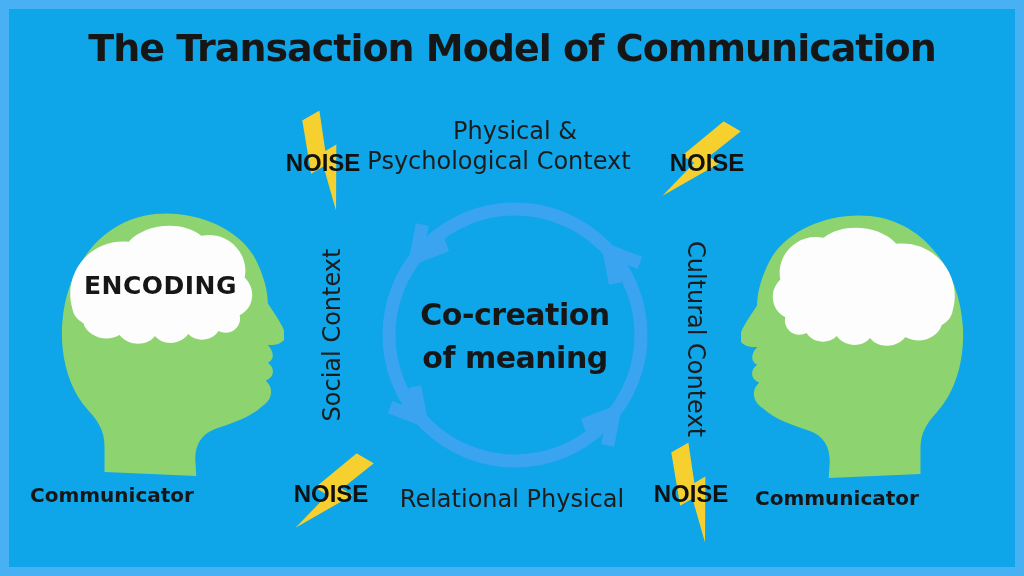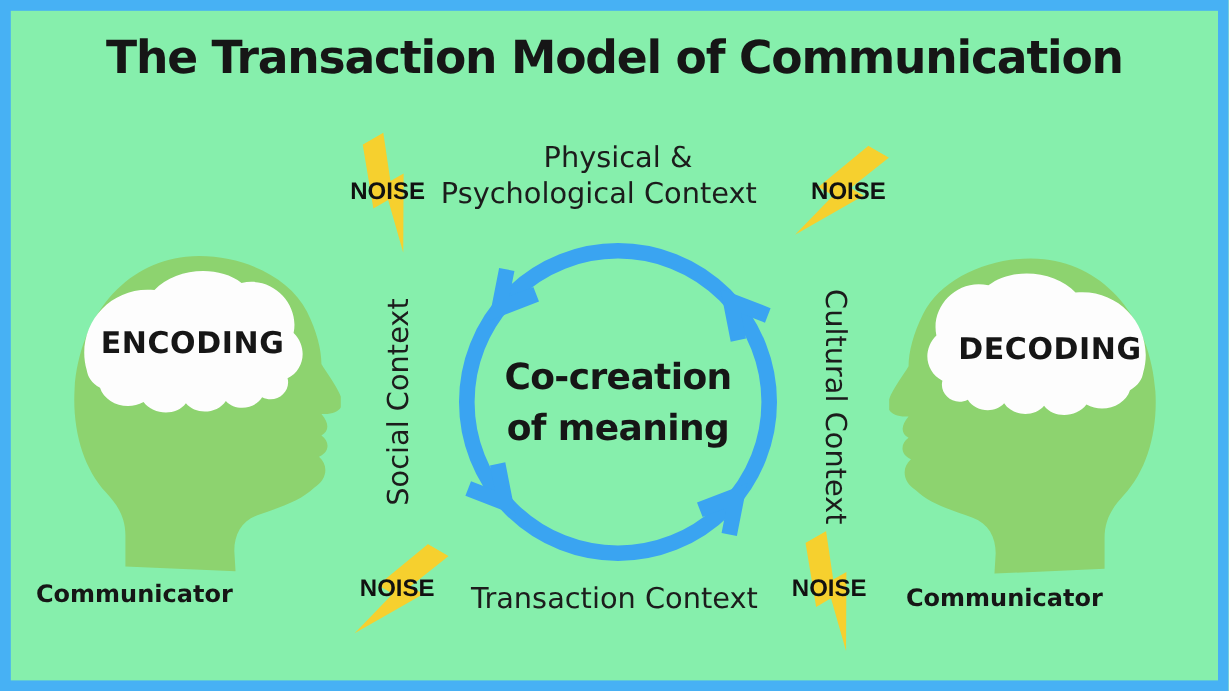--- a/index.html
+++ b/index.html
@@ -1,19 +1,19 @@
 <!DOCTYPE html>
 <html><head>
 <meta charset="utf-8">
 <style>
   html,body{margin:0;padding:0;background:#e8e8e8;}
   .frame{
     position:relative;
     width:1024px;height:576px;
-    background:#86efac;
+    background:#0ea5e9;
     overflow:hidden;
     font-family:"DejaVu Sans", sans-serif;
     color:#161616;
   }
   .border-overlay{
     position:absolute;inset:0;
     border:9px solid #47B1F4;
     pointer-events:none;
     z-index:50;
   }
@@ -52,21 +52,21 @@
 
   .bolt{width:50px;height:95px;}
   .bolt-tl{top:114px;left:301px;transform:rotate(-30deg);}
   .bolt-tr{top:115px;left:675px;transform:rotate(30deg);}
   .bolt-bl{top:447px;left:308px;transform:rotate(30deg);}
   .bolt-br{top:446px;left:670px;transform:rotate(-30deg);}
 
   .noise{
     width:110px;text-align:center;
     font-family:"Liberation Sans", sans-serif;
-    font-size:20px;font-weight:bold;color:#111;
+    font-size:24px;font-weight:bold;color:#111;
     letter-spacing:0px;z-index:10;
   }
   .noise-tl{top:149px;left:268px;}
   .noise-tr{top:149px;left:652px;}
   .noise-bl{top:480px;left:276px;}
   .noise-br{top:480px;left:636px;}
 
   .head{width:242px;height:268px;}
   .head-left{top:210px;left:42px;}
   .head-right{top:212px;left:741px;transform:scaleX(-1);}
@@ -144,42 +144,41 @@
       C 102,14 138,10 158,26
       C 184,20 206,44 201,68
       C 213,80 210,99 196,106
       C 199,117 187,128 175,122
       C 169,132 153,134 145,125
       C 138,136 120,137 112,127
       C 104,138 85,137 77,126
       C 63,134 45,127 41,114
       C 34,110 31,105 30,99 Z"></path>
   </svg>
-  <div class="abs process-label process-right">DECODING</div>
   <div class="abs role-label role-right">Communicator</div>
 
   <svg class="abs cycle-svg" width="280" height="280" viewBox="0 0 280 280">
     <circle cx="140" cy="140" r="126" fill="none" stroke="#3AA4F1" stroke-width="13"></circle>
     <g stroke="#3AA4F1" stroke-width="13" fill="none">
       <path d="M -25,-16 L 4,0 L -25,16" transform="translate(43.5,59) rotate(130)"></path>
       <path d="M -25,-16 L 4,0 L -25,16" transform="translate(43.5,221) rotate(50)"></path>
       <path d="M -25,-16 L 4,0 L -25,16" transform="translate(236.5,221) rotate(-50)"></path>
       <path d="M -25,-16 L 4,0 L -25,16" transform="translate(236.5,59) rotate(-130)"></path>
     </g>
   </svg>
   <div class="abs center-text">
     <div>Co-creation</div>
     <div>of meaning</div>
   </div>
 
   <div class="abs ctx ctx-top1">Physical &amp;</div>
   <div class="abs ctx ctx-top2">Psychological Context</div>
   <div class="abs ctx ctx-left">Social Context</div>
   <div class="abs ctx ctx-right">Cultural Context</div>
-  <div class="abs ctx ctx-bottom">Transaction Context</div>
+  <div class="abs ctx ctx-bottom">Relational Physical</div>
 
   <svg class="abs bolt bolt-tl" viewBox="0 0 60 120">
       <polygon fill="#F6D02E" points="30,0 55,0 36,48 52,48 10,120 24,64 6,64"></polygon>
     </svg>
   <svg class="abs bolt bolt-tr" viewBox="0 0 60 120">
       <polygon fill="#F6D02E" points="30,0 55,0 36,48 52,48 10,120 24,64 6,64"></polygon>
     </svg>
   <svg class="abs bolt bolt-bl" viewBox="0 0 60 120">
       <polygon fill="#F6D02E" points="30,0 55,0 36,48 52,48 10,120 24,64 6,64"></polygon>
     </svg>

